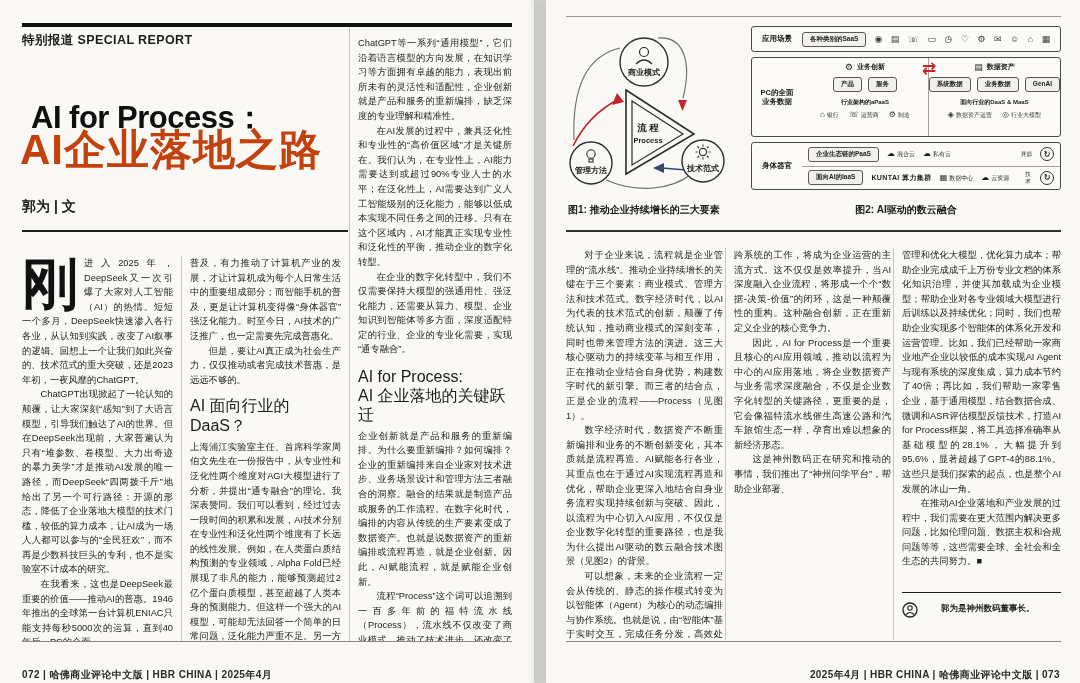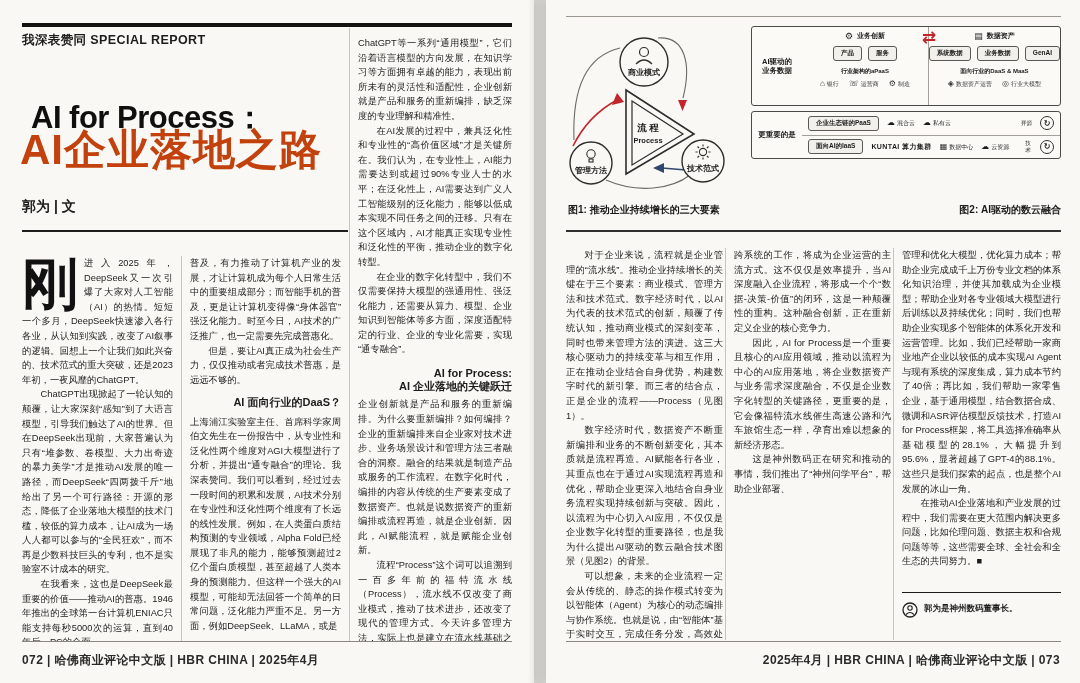--- a/index.html
+++ b/index.html
@@ -23,50 +23,50 @@
   .t1 { left:21px; top:92px;  font-size:31px; font-weight:900; letter-spacing:-.5px; color:#0f0f0f; line-height:1; }
   .t2 { left:20px; top:129px; font-size:42px; font-weight:900; letter-spacing:1px; line-height:1; }
   .byline { left:22px; top:198px; font-size:14px; font-weight:bold; }
   .t-rule { left:22px; top:230px; width:326px; height:2px; background:#1e1e1e; }
 
   
   .col { position:absolute; overflow:hidden; text-align:justify; }
   .col p { margin:0; font-size:9.3px; line-height:1.57; text-indent:2em; }
   .col p.flush { text-indent:0; }
   .dropcap { float:left; font-size:56px; line-height:.92; font-weight:900; padding:2px 6px 0 0; color:#111; }
-  .col-h2 { font-size:11px; font-weight:700; margin:9px 0 5px; text-align:right; line-height:1.2; }
+  .col-h2 { font-size:16px; font-weight:400; margin:9px 0 5px; text-align:left; line-height:1.2; }
   .col-h2.tight { margin:10px 0 4px; }
   .vline { position:absolute; width:1px; background:#c7c5bf; }
 
   .lc1 { left:22px;  top:256px; width:151px; height:386px; }
   .lc2 { left:190px; top:256px; width:151px; height:386px; }
   .lc3 { left:358px; top:36px;  width:154px; height:606px; }
   .lv1 { left:181px; top:256px; height:386px; }
   .lv2 { left:349px; top:28px;  height:614px; }
 
   .rc1 { left:20px;  top:248px; width:157px; height:392px; }
   .rc2 { left:188px; top:248px; width:157px; height:392px; }
   .rc3 { left:356px; top:248px; width:159px; height:334px; }
   .rv1 { left:179px; top:248px; height:392px; }
   .rv2 { left:347px; top:248px; height:392px; }
 
   
   .foot-rule { height:1px; background:#8a8880; top:641px; }
   .lp-foot-rule { left:22px; width:490px; }
   .rp-foot-rule { left:20px; width:495px; }
-  .footer { top:652px; font-size:12px; font-weight:bold; letter-spacing:.4px; color:#2a2a2a; }
+  .footer { top:668px; font-size:10px; font-weight:bold; letter-spacing:.4px; color:#2a2a2a; }
   .lp-footer { left:22px; }
   .rp-footer { right:20px; text-align:right; }
 
   
   .rp-top-rule { left:20px; width:495px; top:16px; height:1px; background:#9b988f; }
   .fig-rule   { left:20px; width:495px; top:230px; height:2px; background:#2f2f2f; }
   .fig-cap { font-size:10px; font-weight:900; top:203px; }
   .cap1 { left:22px; }
-  .cap2 { left:205px; width:310px; text-align:right; }
+  .cap2 { left:205px; width:310px; text-align:center; }
 
   .fig1-wrap { left:12px; top:22px; width:185px; height:175px; }
   .fig2 { left:205px; top:26px; width:310px; height:164px; font-weight:bold; }
   .f2-row { border:1.2px solid #4a4a48; border-radius:3px; background:#fbfaf6; display:flex; align-items:center; }
   .f2-row1 { height:26px; margin-bottom:5px; padding:0 6px 0 0; }
   .f2-row2 { height:80px; margin-bottom:5px; position:relative; align-items:stretch; }
   .f2-row3 { height:48px; align-items:stretch; }
   .f2-label { width:50px; flex:0 0 50px; font-size:7.5px; font-weight:900; text-align:center; line-height:1.25; align-self:center; }
   .f2-ibox { border:1px solid #5a5855; border-radius:3px; background:#f2f0ea; font-size:6.5px; padding:2px 7px; white-space:nowrap; }
   .f2-icons { flex:1; font-size:9px; letter-spacing:3px; color:#3a3a38; overflow:hidden; white-space:nowrap; margin-left:8px; }
@@ -83,31 +83,31 @@
   .f2-strips { flex:1; display:flex; flex-direction:column; }
   .f2-strips .f2-strip + .f2-strip { border-top:1px solid #a3a09a; }
   .f2-strip .it { font-size:6px; font-weight:normal; white-space:nowrap; }
   .f2-strip .g { font-size:8px; margin-right:2px; }
   .f2-brand { font-size:7px; font-weight:900; letter-spacing:.4px; white-space:nowrap; }
   .f2-spacer { flex:1; }
   .f2-tag { font-size:5.5px; font-weight:normal; }
   .f2-circ { width:14px; height:14px; border:1.3px solid #333; border-radius:50%; display:flex; align-items:center; justify-content:center; font-size:8px; flex:0 0 14px; }
 
   
-  .bio { left:356px; top:592px; width:159px; border-top:1.5px solid #1a1a1a; padding-top:9px; display:flex; gap:6px; align-items:flex-start; }
+  .bio { left:356px; top:592px; width:159px; border-top:1.5px solid #1a1a1a; padding-top:9px; display:flex; gap:23px; align-items:flex-start; }
   .bio-txt { font-size:8.5px; font-weight:bold; line-height:1.4; padding-top:1px; }
 
   svg text { font-family:"Liberation Sans","DejaVu Sans",sans-serif; }
 </style>
 </head>
 <body>
 
 <div class="page page-left">
   <div class="abs lp-bar"></div>
-  <div class="abs kicker">我深表赞同 SPECIAL REPORT</div>
+  <div class="abs kicker">特别报道 SPECIAL REPORT</div>
   <h1 class="abs t1" style="margin:10px">AI for Process：</h1>
   <h1 class="abs t2" style="margin:0;color:#c2410c">AI企业落地之路</h1>
   <div class="abs byline">郭为 | 文</div>
   <div class="abs t-rule"></div>
 
   <div class="col lc1">
     <p class="flush">
       <span class="dropcap">刚</span><span>进入2025年，DeepSeek又一次引爆了大家对人工智能（AI）的热情。短短一个多月，DeepSeek快速渗入各行各业，从认知到实践，改变了AI叙事的逻辑。回想上一个让我们如此兴奋的、技术范式的重大突破，还是2023年初，一夜风靡的ChatGPT。</span>
     </p>
     <p>ChatGPT出现掀起了一轮认知的颠覆，让大家深刻“感知”到了大语言模型，引导我们触达了AI的世界。但在DeepSeek出现前，大家普遍认为只有“堆参数、卷模型、大力出奇迹的暴力美学”才是推动AI发展的唯一路径，而DeepSeek“四两拨千斤”地给出了另一个可行路径：开源的形态，降低了企业落地大模型的技术门槛，较低的算力成本，让AI成为一场人人都可以参与的“全民狂欢”，而不再是少数科技巨头的专利，也不是实验室不计成本的研究。</p>
@@ -183,24 +183,29 @@
       <circle cx="145" cy="139" r="21" fill="#f9f8f4" stroke="#2d2d2b" stroke-width="1.4"></circle>
       <g stroke="#2d2d2b" fill="none" stroke-width="1.1">
         <circle cx="145" cy="130" r="3.6"></circle>
         <path d="M 145,124.5 L 145,122.5 M 145,135.5 L 145,137.5 M 139.5,130 L 137.5,130 M 150.5,130 L 152.5,130 M 141,126 l -1.5,-1.5 M 149,134 l 1.5,1.5 M 149,126 l 1.5,-1.5 M 141,134 l -1.5,1.5"></path>
       </g>
       <text x="145" y="149" text-anchor="middle" font-size="8" font-weight="bold" fill="#1c1c1c">技术范式</text>
     </svg>
   </div>
 
   <div class="abs fig2">
+    <div class="f2-row f2-row1">
+      <div class="f2-label">应用场景</div>
+      <div class="f2-ibox">各种类别的SaaS</div>
+      <div class="f2-icons">◉ ▤ ☏ ▭ ◷ ♡ ⚙ ✉ ☺ ⌂ ▦</div>
+    </div>
 
     <div class="f2-row f2-row2">
       <div class="f2-label">
-        <span>AI驱动的</span><br>
+        <span>PC的全面</span><br>
         <span>业务数据</span>
       </div>
       <div class="f2-half">
         <div class="f2-head">
           <span class="g">⚙</span>
           <span>业务创新</span>
         </div>
         <div class="f2-boxes">
           <div class="f2-ibox">产品</div>
           <div class="f2-ibox">服务</div>
@@ -225,21 +230,21 @@
         </div>
         <div class="f2-sub">面向行业的DaaS &amp; MaaS</div>
         <div class="f2-items">
           <span><span class="g">◈</span><span>数据资产运营</span></span>
           <span><span class="g">◎</span><span>行业大模型</span></span>
         </div>
       </div>
     </div>
 
     <div class="f2-row f2-row3">
-      <div class="f2-label">更重要的是</div>
+      <div class="f2-label">身体器官</div>
       <div class="f2-strips">
         <div class="f2-strip">
           <div class="f2-ibox">企业生态链的PaaS</div>
           <span class="it"><span class="g">☁</span><span>混合云</span></span>
           <span class="it"><span class="g">☁</span><span>私有云</span></span>
           <span class="f2-spacer"></span>
           <span class="f2-tag">开源</span>
           <span class="f2-circ">↻</span>
         </div>
         <div class="f2-strip">

